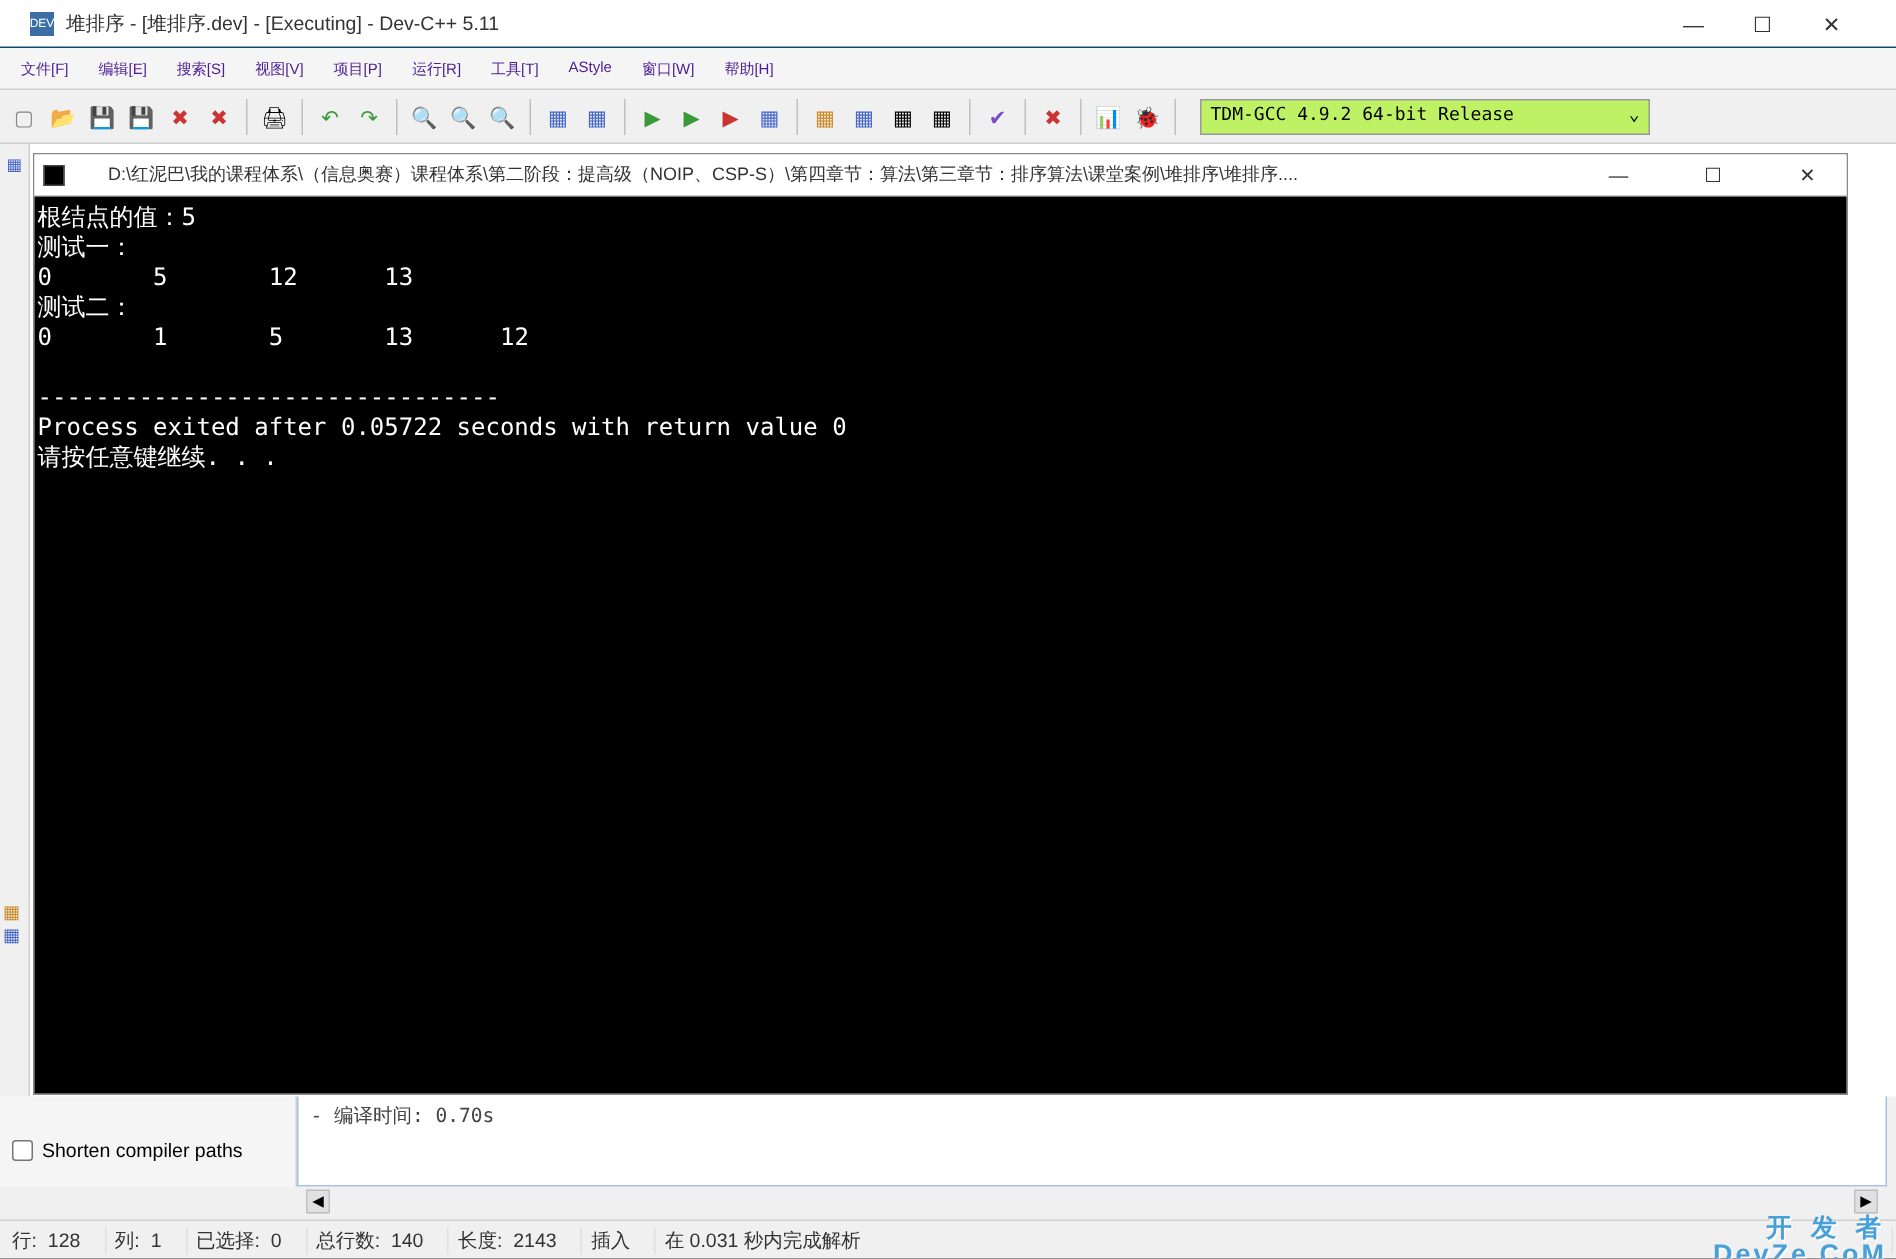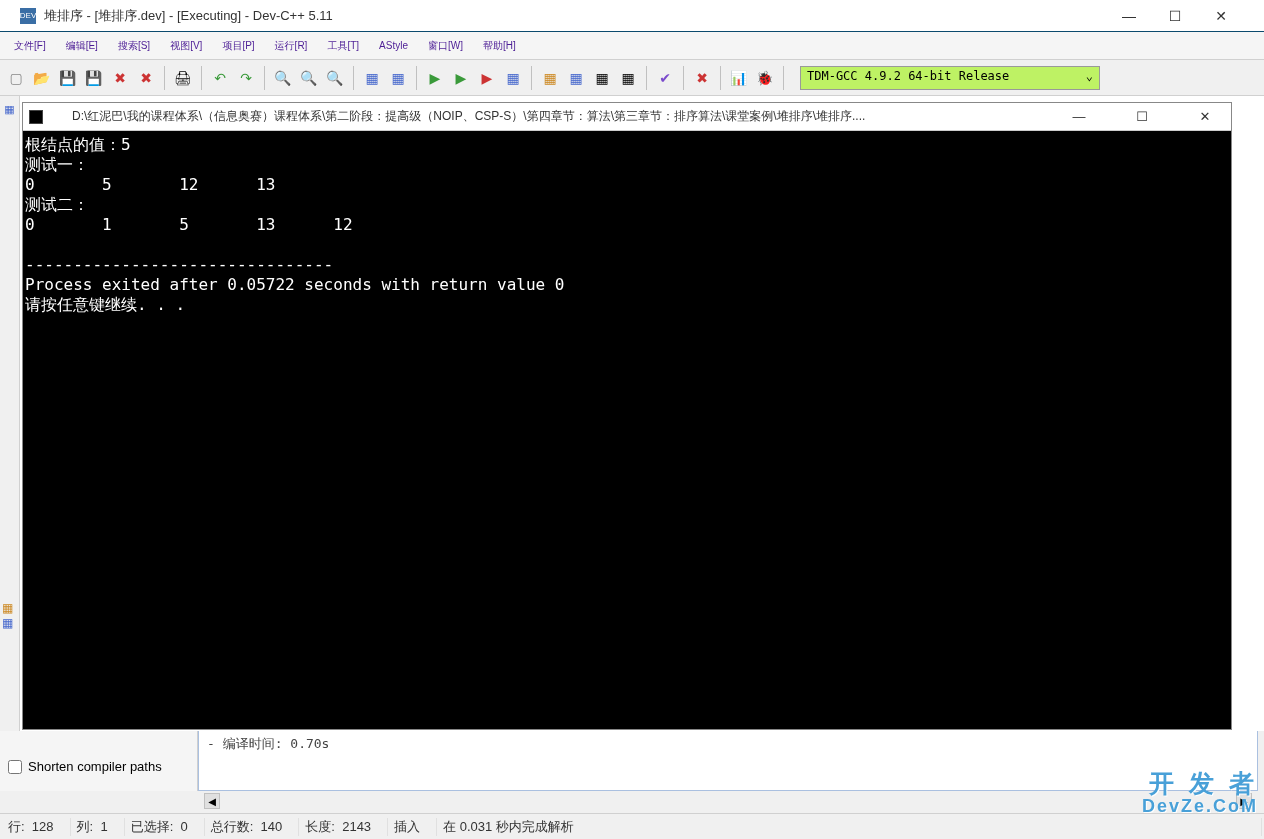--- a/index.html
+++ b/index.html
@@ -46,21 +46,21 @@
 .compile-scroll { position: absolute; left: 204px; right: 12px; bottom: 30px; height: 16px; background: #f0f0f0; display: flex; align-items: center; }
 .compile-scroll .sc-btn { width: 16px; height: 16px; background: #e0e0e0; border: 1px solid #c0c0c0; display: flex; align-items: center; justify-content: center; font-size: 10px; }
 .compile-scroll .sc-track { flex: 1; height: 16px; background: #f0f0f0; }
 
 
 .statusbar { position: absolute; left: 0; right: 0; bottom: 0; height: 26px; background: #f0f0f0; border-top: 1px solid #d0d0d0; display: flex; align-items: center; padding: 12px 2px; font-size: 13px; color: #333; }
 .statusbar .cell { padding: 0 16px 0 6px; border-right: 1px solid #e0e0e0; white-space: nowrap; }
 
 
 .watermark { position: absolute; right: 6px; bottom: 30px; width: 230px; height: 42px; font-family: Arial, sans-serif; pointer-events: none; }
-.watermark .l1 { font-size: 25px; font-weight: bold; color: #48a0d8; letter-spacing: 4px; text-shadow: 1px 1px 0 #fff; text-align: right; }
+.watermark .l1 { font-size: 17px; font-weight: bold; color: #48a0d8; letter-spacing: 4px; text-shadow: 1px 1px 0 #fff; text-align: right; margin-top: 40px; }
 .watermark .l2 { font-size: 18px; font-weight: bold; color: #48a0d8; letter-spacing: 2px; text-shadow: 1px 1px 0 #fff; text-align: right; margin-top: -4px; }
 
 
 .side-icons { position: absolute; left: 2px; bottom: 100px; }
 .side-icons .sic { font-size: 12px; margin: 1px 0; }
 </style>
 </head>
 <body>
 
 <div class="titlebar">

